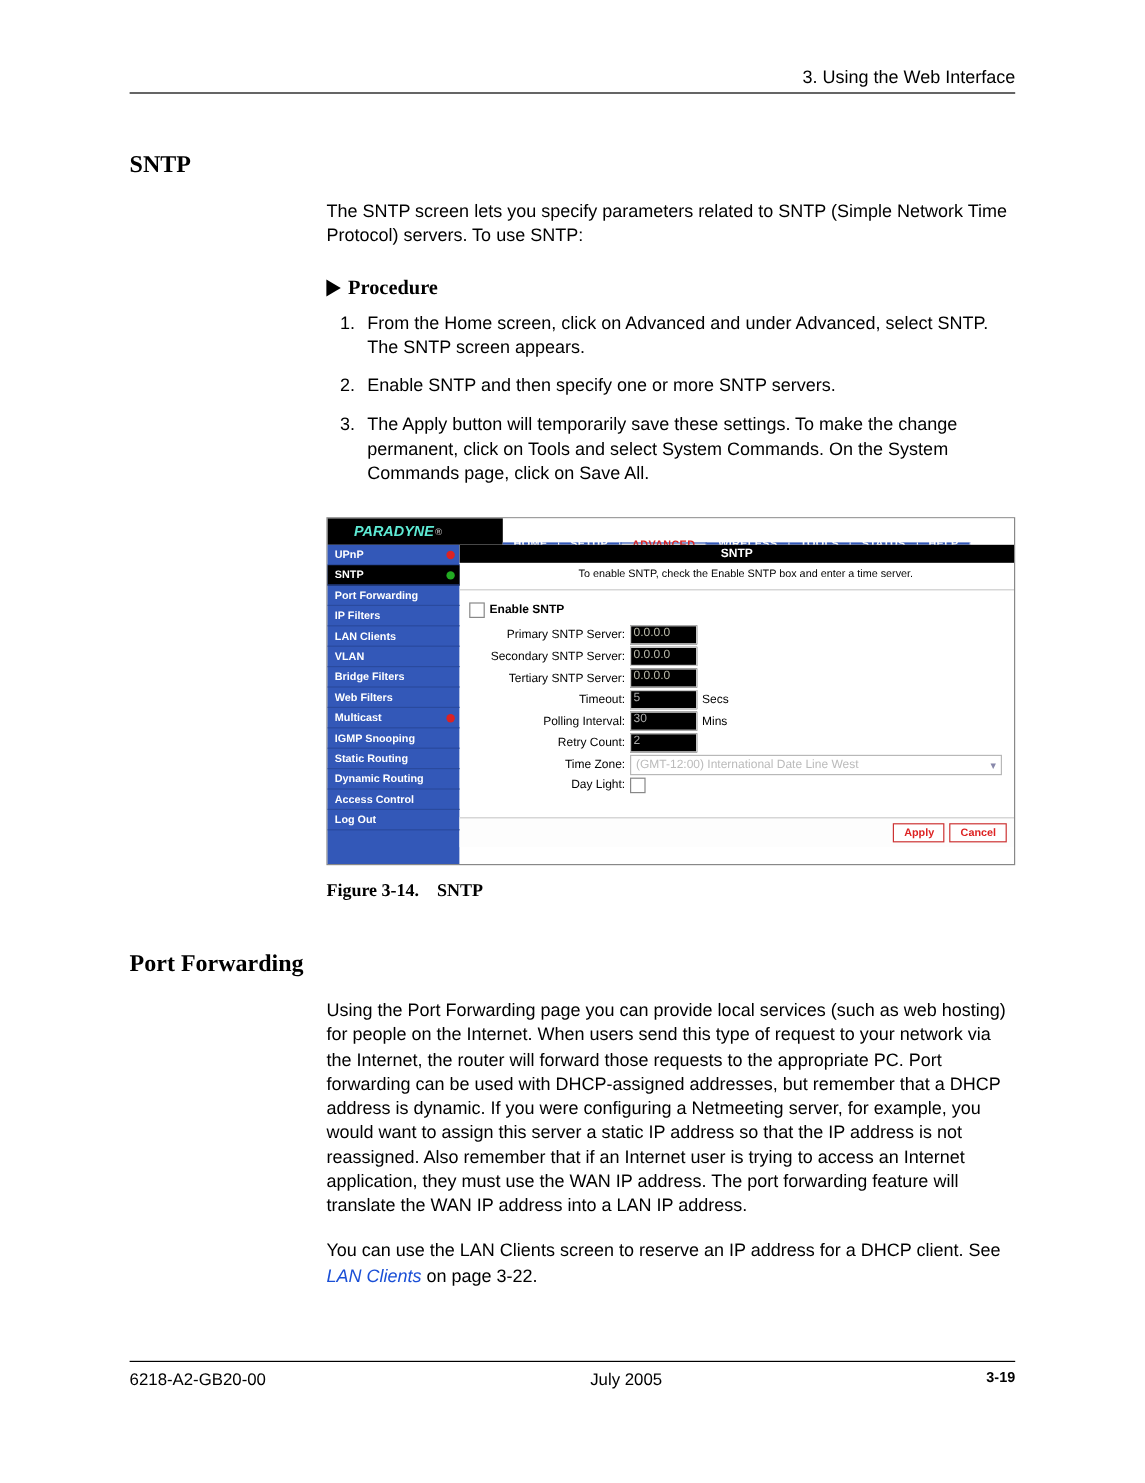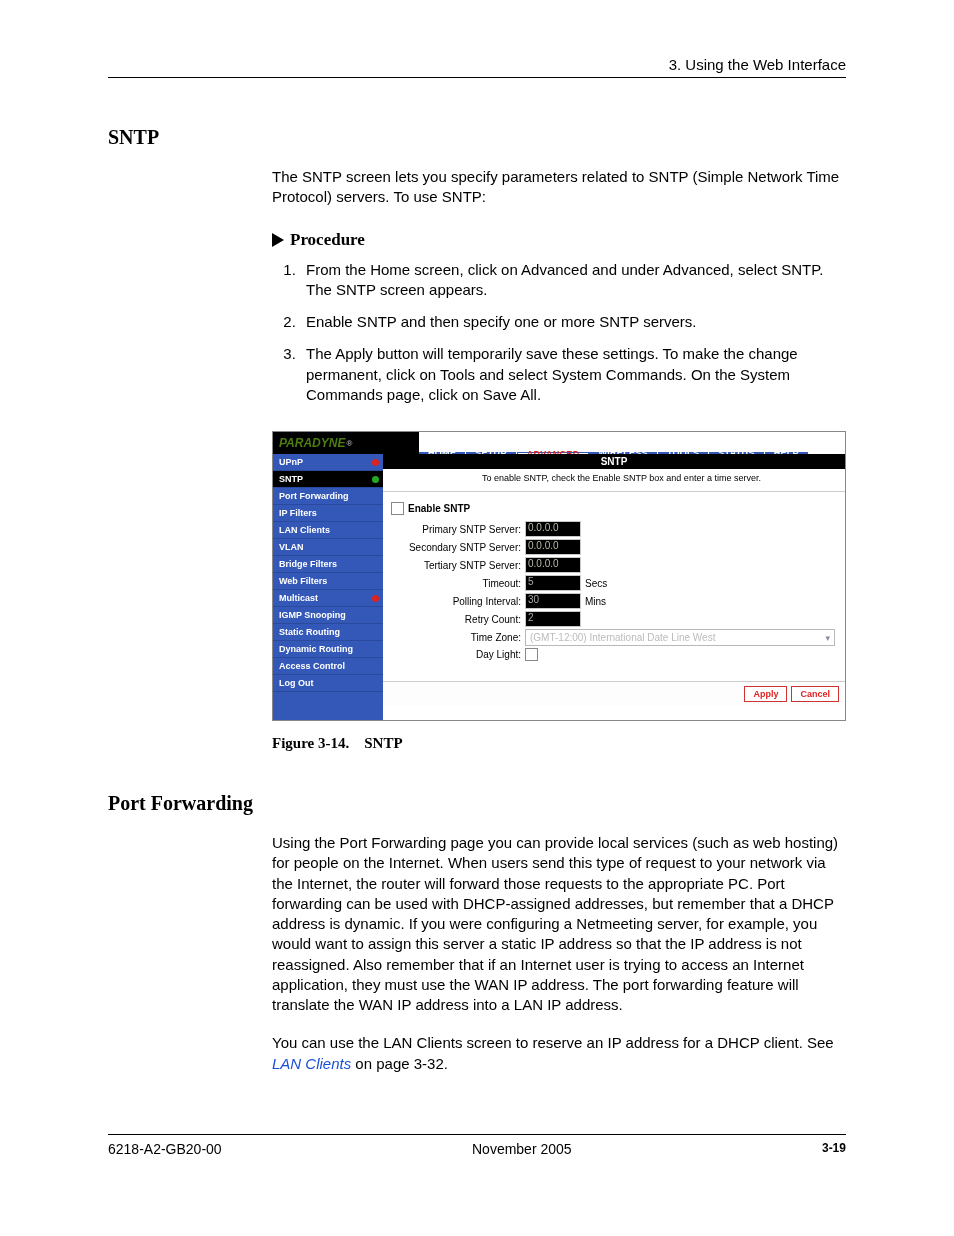--- a/index.html
+++ b/index.html
@@ -89,21 +89,21 @@
     width: 140px;
     background: #000;
     color: #d22;
     font-style: italic;
     font-weight: bold;
     font-size: 12px;
     display: flex;
     align-items: center;
     padding-left: 6px;
   }
-  .brand span { color:#4d7c0f;}
+  .brand span { color:#5eead4;margin-left:16px;}
   .brand .reg { font-size:8px; color:#aaa; font-style:normal; margin-left:1px;}
   .tabs {
     flex: 1;
     display: flex;
     align-items: stretch;
     background: #fff;
     margin-top: 20px;
   }
   .tab {
     color: #fff;
@@ -299,23 +299,23 @@
     </div>
 
     <div class="figure-caption">Figure 3-14. SNTP</div>
   </div>
 
   <h2 class="section-title">Port Forwarding</h2>
 
   <div class="indent">
     <p class="para">Using the Port Forwarding page you can provide local services (such as web hosting) for people on the Internet. When users send this type of request to your network via the Internet, the router will forward those requests to the appropriate PC. Port forwarding can be used with DHCP-assigned addresses, but remember that a DHCP address is dynamic. If you were configuring a Netmeeting server, for example, you would want to assign this server a static IP address so that the IP address is not reassigned. Also remember that if an Internet user is trying to access an Internet application, they must use the WAN IP address. The port forwarding feature will translate the WAN IP address into a LAN IP address.</p>
     <p class="para">
-      <span>You can use the LAN Clients screen to reserve an IP address for a DHCP client. See </span><a class="doc-link">LAN Clients</a><span> on page 3-32.</span>
+      <span>You can use the LAN Clients screen to reserve an IP address for a DHCP client. See </span><a class="doc-link">LAN Clients</a><span> on page 3-22.</span>
     </p>
   </div>
 
   <div class="footer">
     <span>6218-A2-GB20-00</span>
-    <span>November 2005</span>
+    <span>July 2005</span>
     <span class="pnum">3-19</span>
   </div>
 
 </div>
 
 </body></html>

